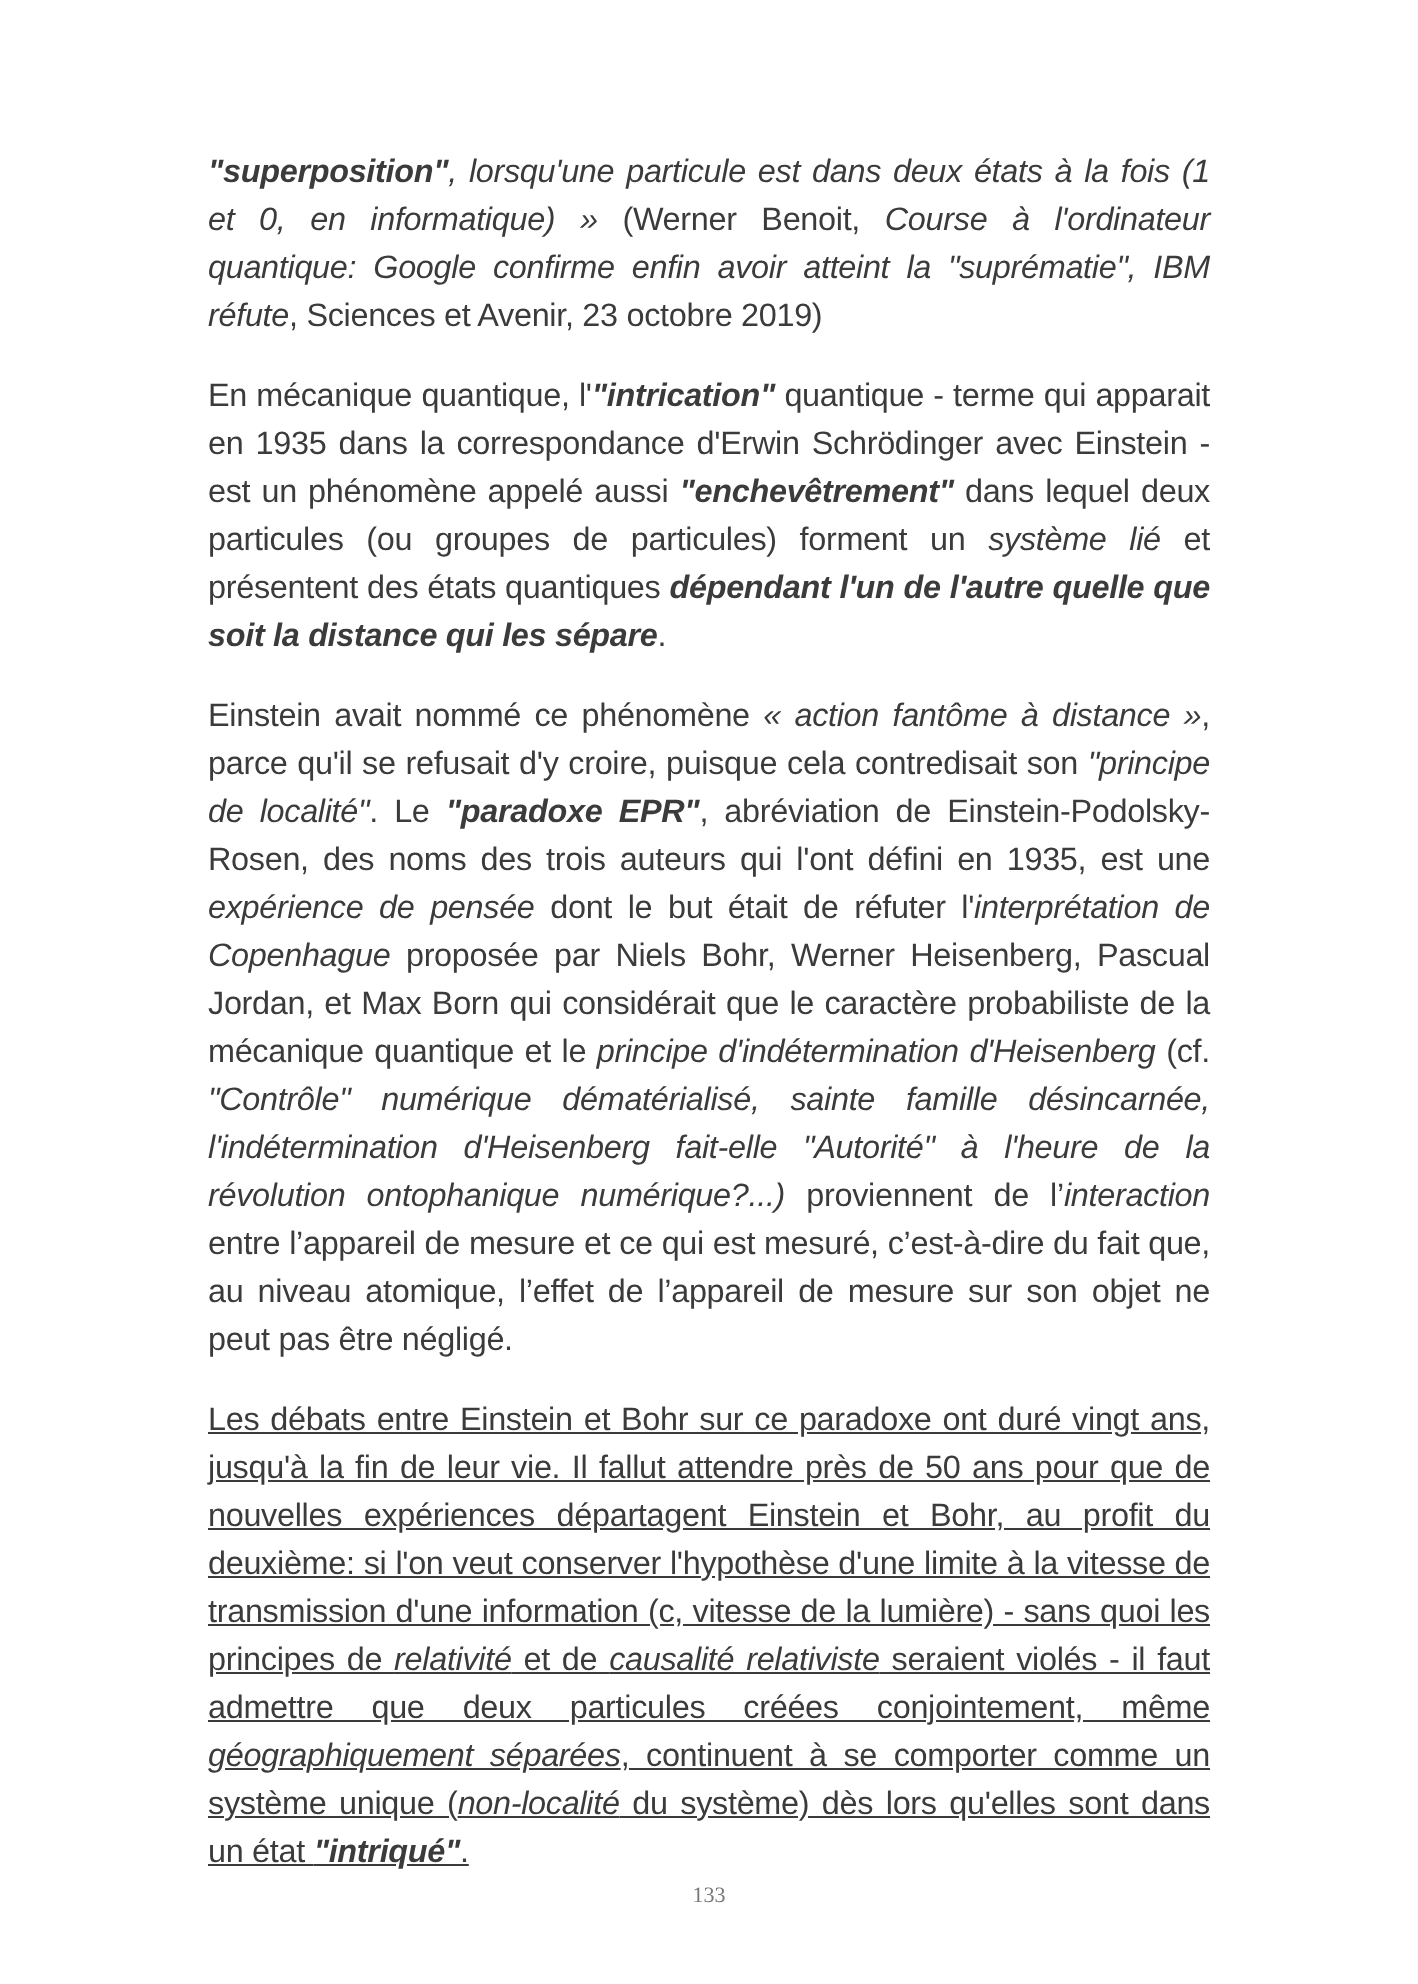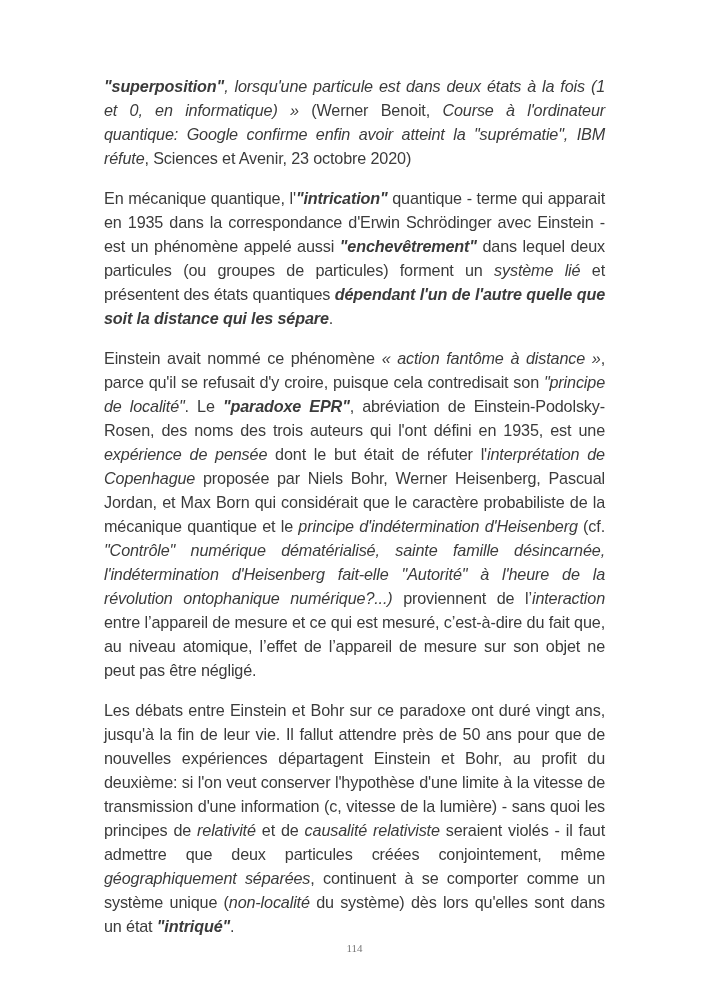--- a/index.html
+++ b/index.html
@@ -4,31 +4,31 @@
 <style>
   html, body { margin: 0; padding: 0; background: #ffffff; }
   body { width: 709px; height: 992px; position: relative; overflow: hidden; }
   .page {
     position: absolute; left: 104px; top: 74px; width: 501px;
     font-family: "Liberation Sans", "DejaVu Sans", sans-serif;
     font-size: 16.2px; line-height: 24px; color: #3b3b3b;
     text-align: justify; letter-spacing: -0.15px;
   }
   .page p { margin: 0 0 16px 0; }
-  .page p:last-child { margin-bottom: 0; }
+  .page p:last-child { margin-bottom: 0; text-decoration: underline; }
   .i { font-style: italic; }
   .bi { font-weight: bold; font-style: italic; }
   .page-number {
     position: absolute; left: 0; width: 709px; top: 942px; text-align: center;
     font-family: "Liberation Serif", "DejaVu Serif", serif; font-size: 11px; color: #777;
   }
 </style>
 </head>
 <body>
 
 <div class="page">
-  <p><span class="bi">"superposition"</span><span class="i">, lorsqu'une particule est dans deux états à la fois (1 et 0, en informatique) » </span><span class="">(Werner Benoit, </span><span class="i">Course à l'ordinateur quantique: Google confirme enfin avoir atteint la "suprématie", IBM réfute</span><span class="">, Sciences et Avenir, 23 octobre 2020)</span></p>
+  <p><span class="bi">"superposition"</span><span class="i">, lorsqu'une particule est dans deux états à la fois (1 et 0, en informatique) » </span><span class="">(Werner Benoit, </span><span class="i">Course à l'ordinateur quantique: Google confirme enfin avoir atteint la "suprématie", IBM réfute</span><span class="">, Sciences et Avenir, 23 octobre 2019)</span></p>
   <p><span class="">En mécanique quantique, l'</span><span class="bi">"intrication"</span><span class=""> quantique - terme qui apparait en 1935 dans la correspondance d'Erwin Schrödinger avec Einstein - est un phénomène appelé aussi </span><span class="bi">"enchevêtrement"</span><span class=""> dans lequel deux particules (ou groupes de particules) forment un </span><span class="i">système lié</span><span class=""> et présentent des états quantiques </span><span class="bi">dépendant l'un de l'autre quelle que soit la distance qui les sépare</span><span class="">.</span></p>
   <p><span class="">Einstein avait nommé ce phénomène </span><span class="i">« action fantôme à distance »</span><span class="">, parce qu'il se refusait d'y croire, puisque cela contredisait son </span><span class="i">"principe de localité"</span><span class="">. Le </span><span class="bi">"paradoxe EPR"</span><span class="">, abréviation de Einstein-Podolsky-Rosen, des noms des trois auteurs qui l'ont défini en 1935, est une </span><span class="i">expérience de pensée</span><span class=""> dont le but était de réfuter l'</span><span class="i">interprétation de Copenhague</span><span class=""> proposée par Niels Bohr, Werner Heisenberg, Pascual Jordan, et Max Born qui considérait que le caractère probabiliste de la mécanique quantique et le </span><span class="i">principe d'indétermination d'Heisenberg</span><span class=""> (cf. </span><span class="i">"Contrôle" numérique dématérialisé, sainte famille désincarnée, l'indétermination d'Heisenberg fait-elle "Autorité" à l'heure de la révolution ontophanique numérique?...)</span><span class=""> proviennent de l’</span><span class="i">interaction</span><span class=""> entre l’appareil de mesure et ce qui est mesuré, c’est-à-dire du fait que, au niveau atomique, l’effet de l’appareil de mesure sur son objet ne peut pas être négligé.</span></p>
   <p><span class="">Les débats entre Einstein et Bohr sur ce paradoxe ont duré vingt ans, jusqu'à la fin de leur vie. Il fallut attendre près de 50 ans pour que de nouvelles expériences départagent Einstein et Bohr, au profit du deuxième: si l'on veut conserver l'hypothèse d'une limite à la vitesse de transmission d'une information (c, vitesse de la lumière) - sans quoi les principes de </span><span class="i">relativité</span><span class=""> et de </span><span class="i">causalité relativiste</span><span class=""> seraient violés - il faut admettre que deux particules créées conjointement, même </span><span class="i">géographiquement séparées</span><span class="">, continuent à se comporter comme un système unique (</span><span class="i">non-localité</span><span class=""> du système) dès lors qu'elles sont dans un état </span><span class="bi">"intriqué"</span><span class="">.</span></p>
 </div>
 
-<div class="page-number">114</div>
+<div class="page-number">133</div>
 
 </body></html>

